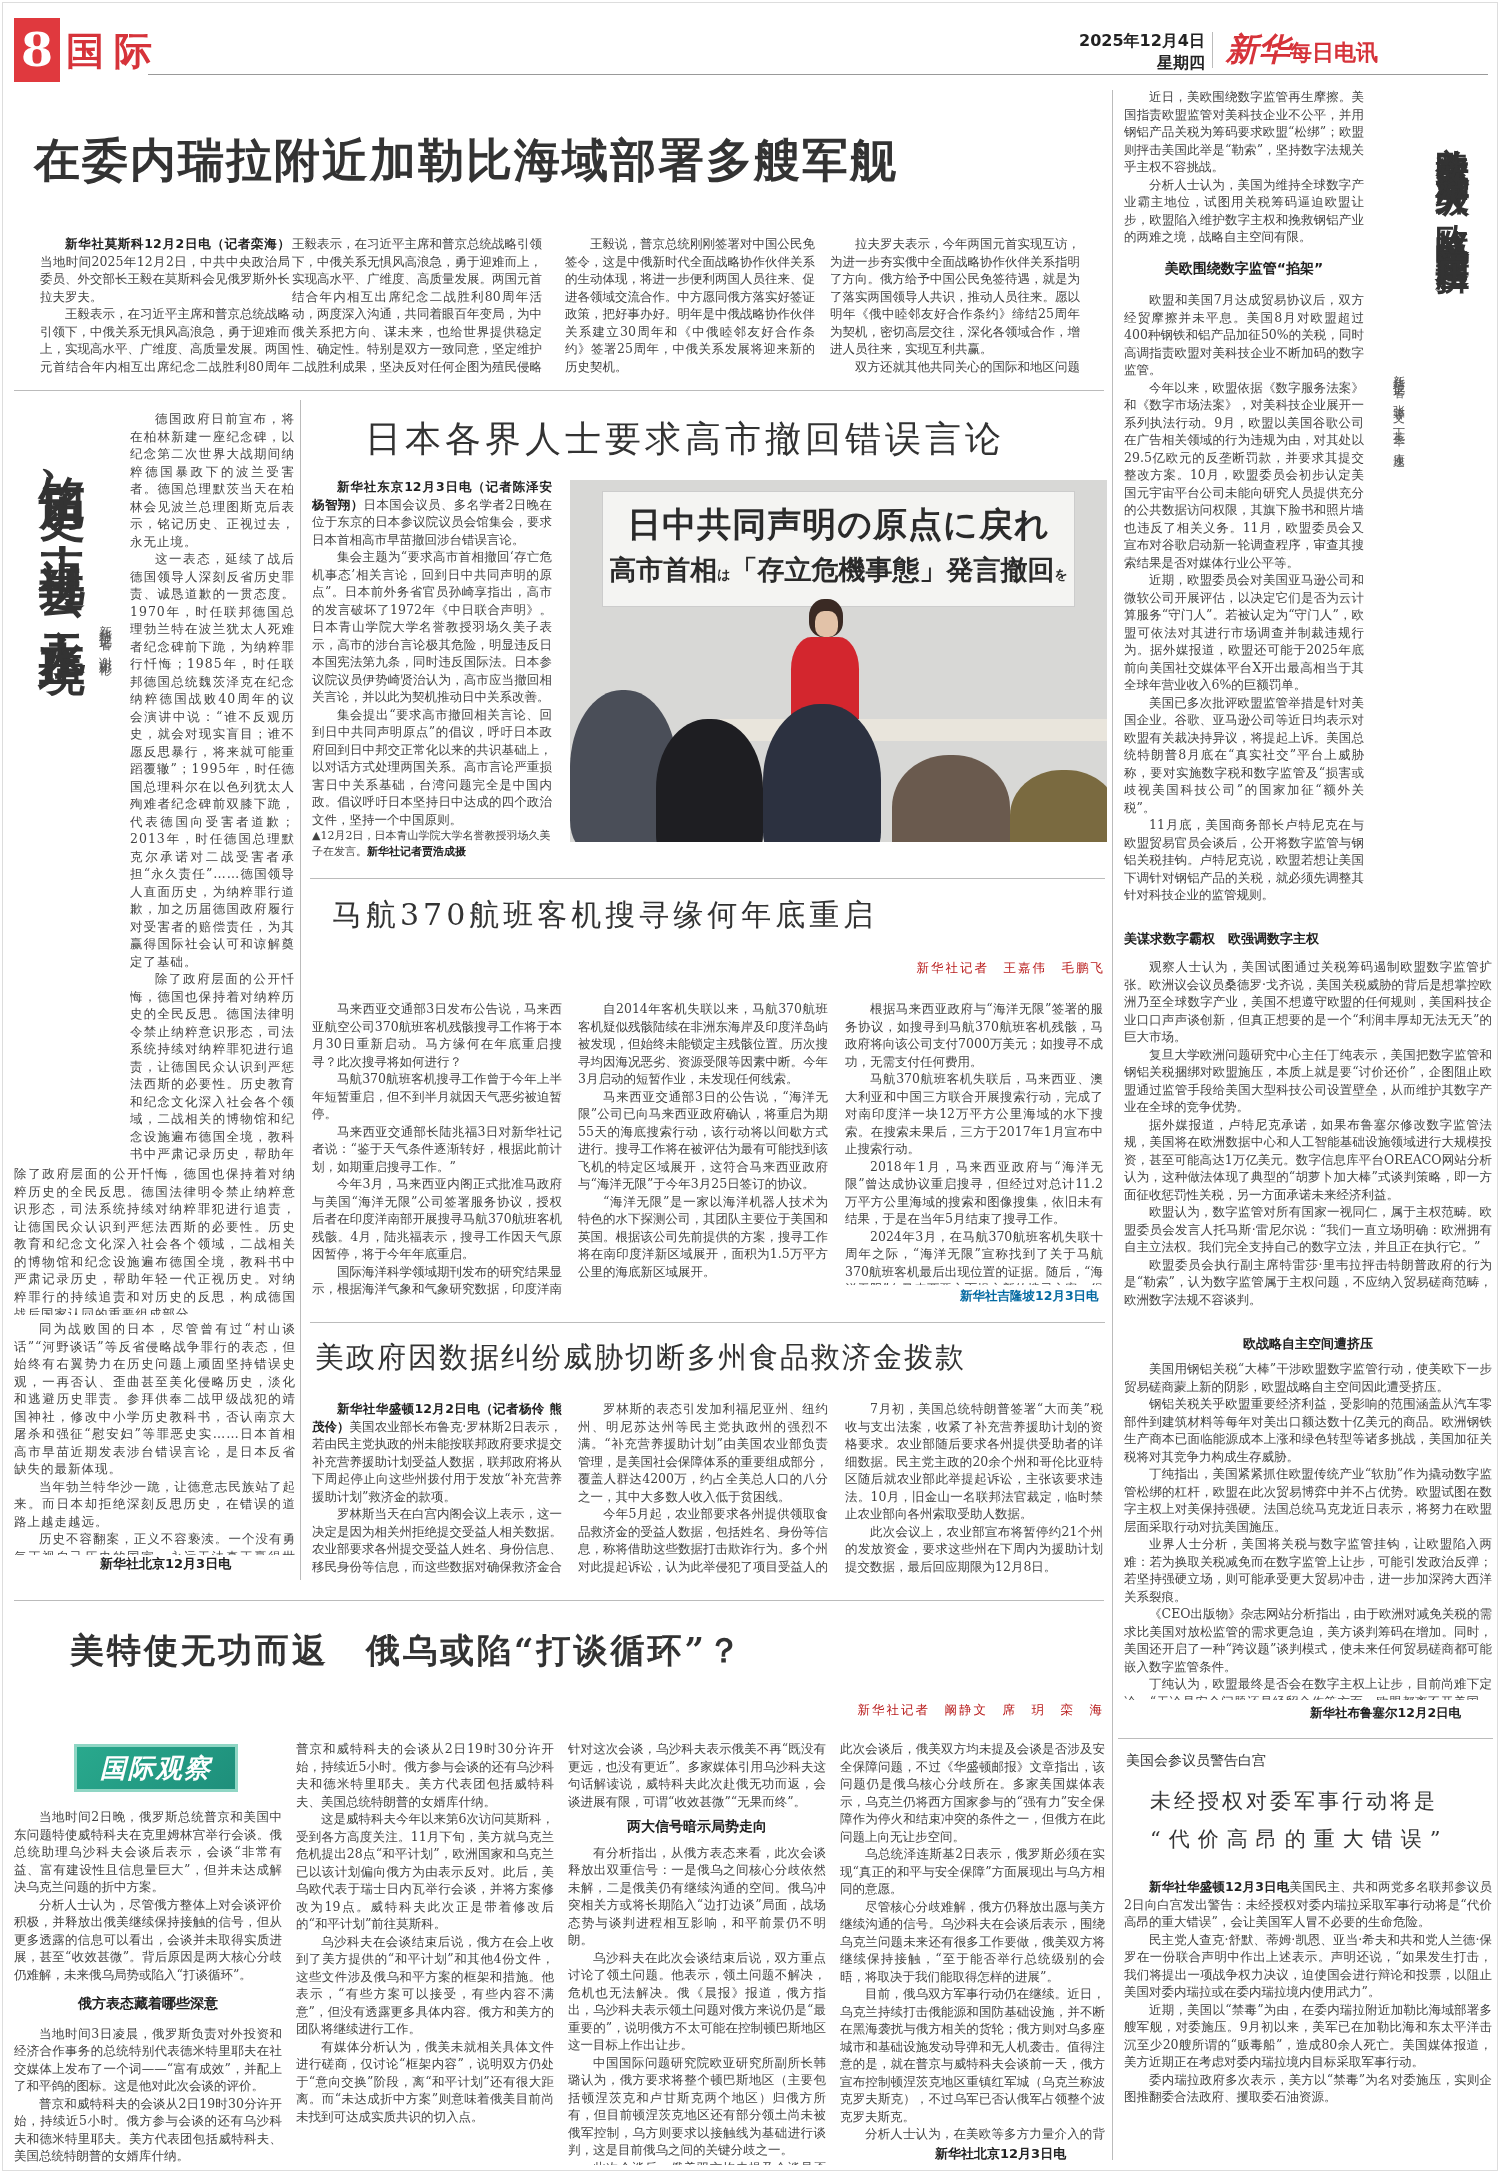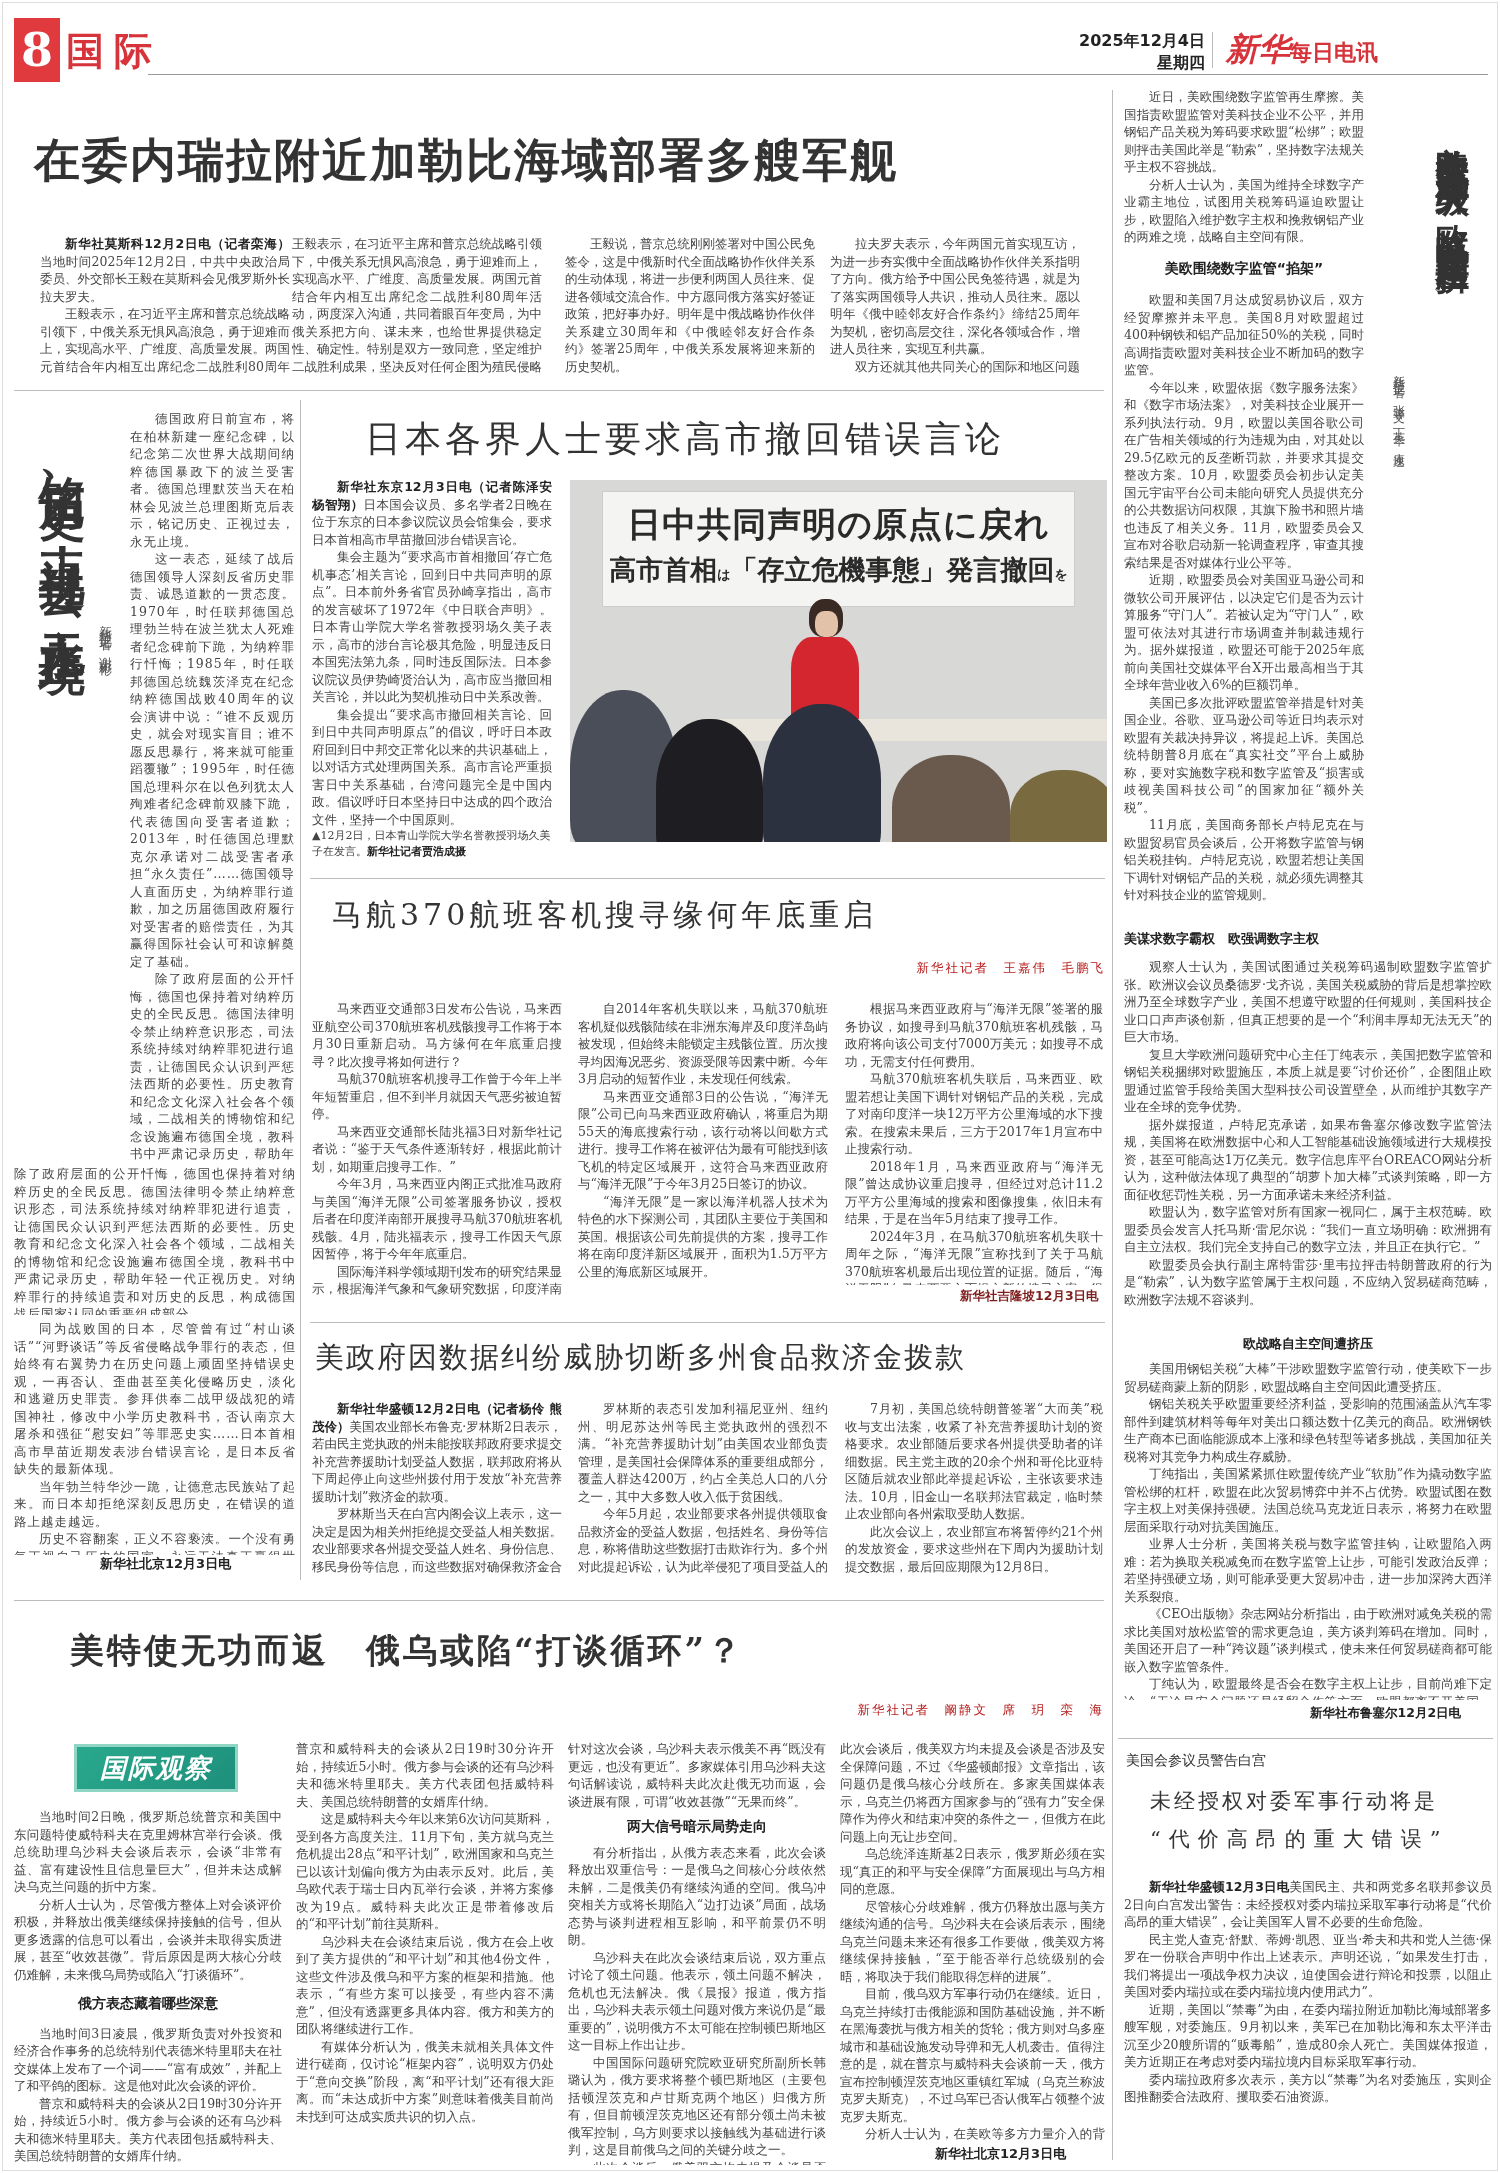--- a/index.html
+++ b/index.html
@@ -131,25 +131,25 @@
   <p>今年3月，马来西亚内阁正式批准马政府与美国“海洋无限”公司签署服务协议，授权后者在印度洋南部开展搜寻马航370航班客机残骸。4月，陆兆福表示，搜寻工作因天气原因暂停，将于今年年底重启。</p>
   <p>国际海洋科学领域期刊发布的研究结果显示，根据海洋气象和气象研究数据，印度洋南部在南半球的冬季风暴活动频繁，浪高陡增，而每年12月至次年2月风浪相对减弱。</p>
 </div>
 <div class="abs txt" style="left:578px;top:1000px;width:250px;height:300px">
   <p>自2014年客机失联以来，马航370航班客机疑似残骸陆续在非洲东海岸及印度洋岛屿被发现，但始终未能锁定主残骸位置。历次搜寻均因海况恶劣、资源受限等因素中断。今年3月启动的短暂作业，未发现任何线索。</p>
   <p>马来西亚交通部3日的公告说，“海洋无限”公司已向马来西亚政府确认，将重启为期55天的海底搜索行动，该行动将以间歇方式进行。搜寻工作将在被评估为最有可能找到该飞机的特定区域展开，这符合马来西亚政府与“海洋无限”于今年3月25日签订的协议。</p>
   <p>“海洋无限”是一家以海洋机器人技术为特色的水下探测公司，其团队主要位于美国和英国。根据该公司先前提供的方案，搜寻工作将在南印度洋新区域展开，面积为1.5万平方公里的海底新区域展开。</p>
 </div>
 <div class="abs txt" style="left:845px;top:1000px;width:258px;height:285px">
   <p>根据马来西亚政府与“海洋无限”签署的服务协议，如搜寻到马航370航班客机残骸，马政府将向该公司支付7000万美元；如搜寻不成功，无需支付任何费用。</p>
-  <p>马航370航班客机失联后，马来西亚、欧盟若想让美国下调针对钢铝产品的关税，完成了对南印度洋一块12万平方公里海域的水下搜索。在搜索未果后，三方于2017年1月宣布中止搜索行动。</p>
+  <p>马航370航班客机失联后，马来西亚、澳大利亚和中国三方联合开展搜索行动，完成了对南印度洋一块12万平方公里海域的水下搜索。在搜索未果后，三方于2017年1月宣布中止搜索行动。</p>
   <p>2018年1月，马来西亚政府与“海洋无限”曾达成协议重启搜寻，但经过对总计11.2万平方公里海域的搜索和图像搜集，依旧未有结果，于是在当年5月结束了搜寻工作。</p>
   <p>2024年3月，在马航370航班客机失联十周年之际，“海洋无限”宣称找到了关于马航370航班客机最后出现位置的证据。随后，“海洋无限”向马来西亚方面提交新的搜寻方案，得到马来西亚交通部。</p>
 </div>
-<div class="abs" style="left:960px;top:1288px;font-family:'DejaVu Sans',sans-serif;font-weight:bold;font-size:12.5px;color:#7f1d1d">新华社吉隆坡12月3日电</div>
+<div class="abs" style="left:960px;top:1288px;font-family:'DejaVu Sans',sans-serif;font-weight:bold;font-size:12.5px;color:#0369a1">新华社吉隆坡12月3日电</div>
 
 <div class="abs rule" style="left:310px;top:1322px;width:795px;height:1px"></div>
 <div class="abs hl" style="left:315px;top:1338px;font-size:29px;letter-spacing:2px">美政府因数据纠纷威胁切断多州食品救济金拨款</div>
 <div class="abs txt" style="left:312px;top:1400px;width:250px;height:175px">
   <p><b>新华社华盛顿12月2日电（记者杨伶 熊茂伶）</b><span>美国农业部长布鲁克·罗林斯2日表示，若由民主党执政的州未能按联邦政府要求提交补充营养援助计划受益人数据，联邦政府将从下周起停止向这些州拨付用于发放“补充营养援助计划”救济金的款项。</span></p>
   <p>罗林斯当天在白宫内阁会议上表示，这一决定是因为相关州拒绝提交受益人相关数据。农业部要求各州提交受益人姓名、身份信息、移民身份等信息，而这些数据对确保救济金合规发放至关重要。“从下周开始，我们将停止向这些州输送联邦资金，直到它们遵守规定为止。”</p>
 </div>
 <div class="abs txt" style="left:578px;top:1400px;width:250px;height:175px">
   <p>罗林斯的表态引发加利福尼亚州、纽约州、明尼苏达州等民主党执政州的强烈不满。“补充营养援助计划”由美国农业部负责管理，是美国社会保障体系的重要组成部分，覆盖人群达4200万，约占全美总人口的八分之一，其中大多数人收入低于贫困线。</p>
   <p>今年5月起，农业部要求各州提供领取食品救济金的受益人数据，包括姓名、身份等信息，称将借助这些数据打击欺诈行为。多个州对此提起诉讼，认为此举侵犯了项目受益人的隐私权。</p>

